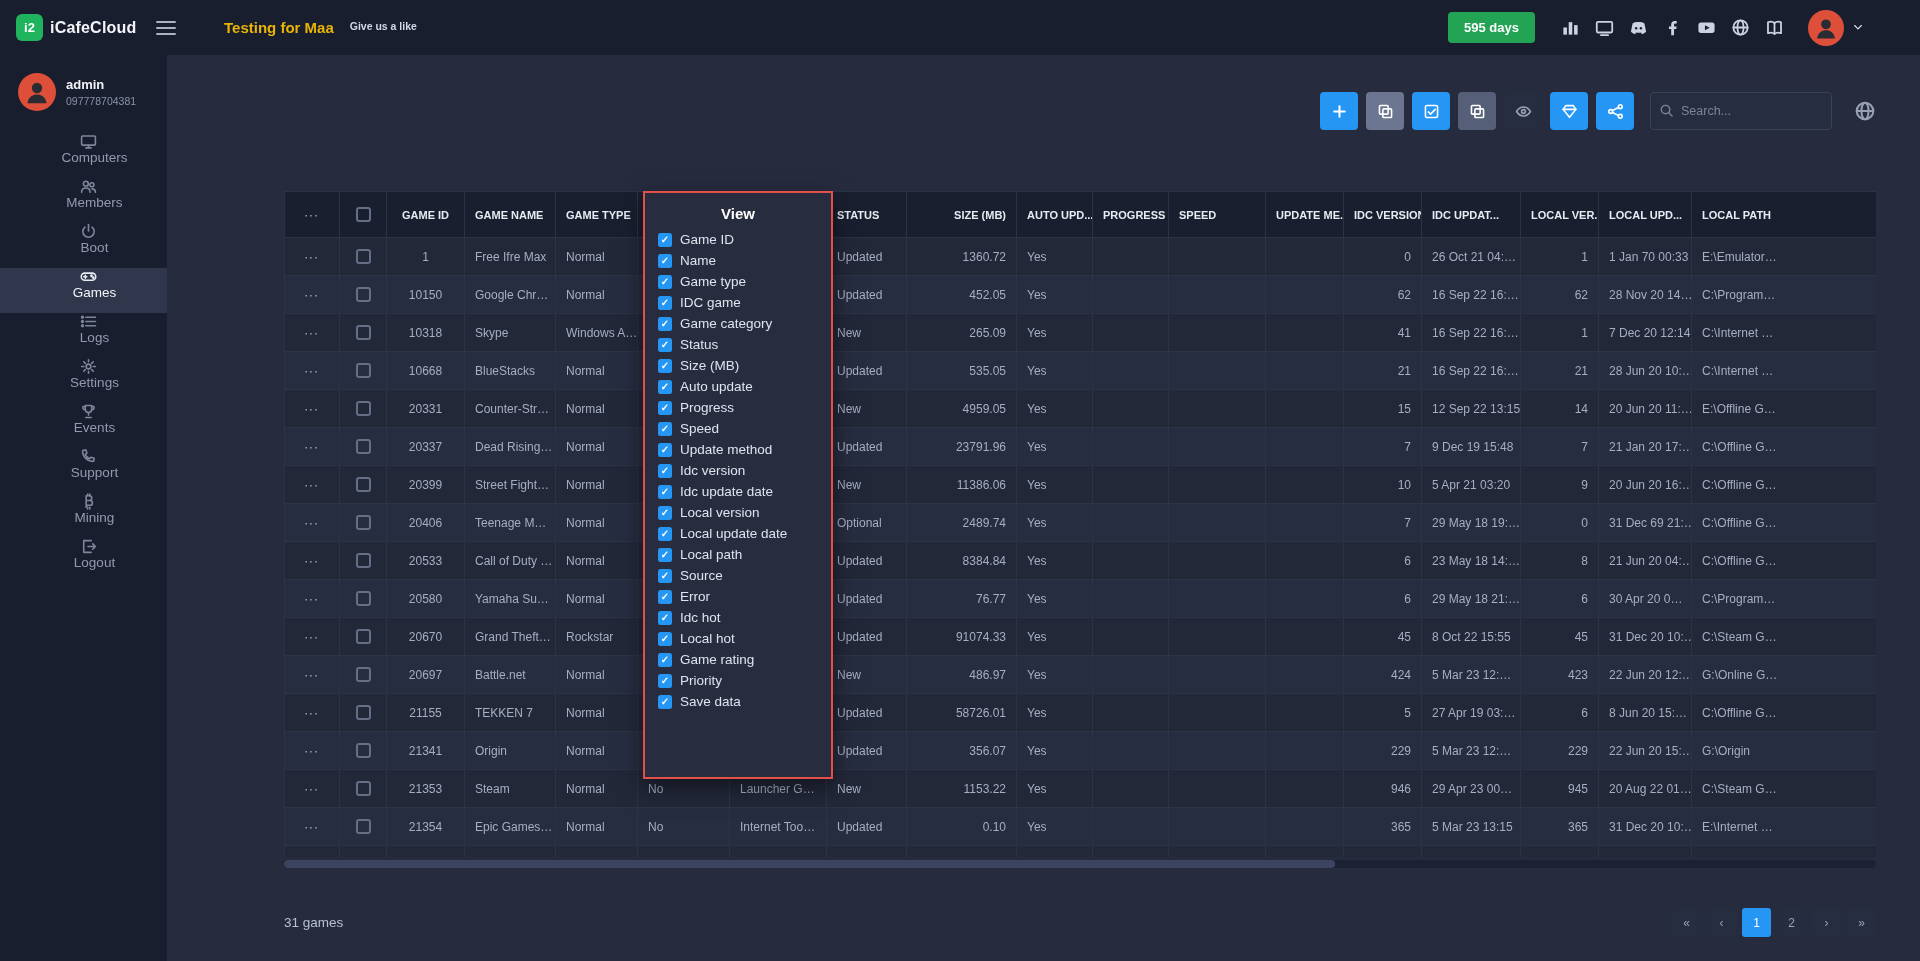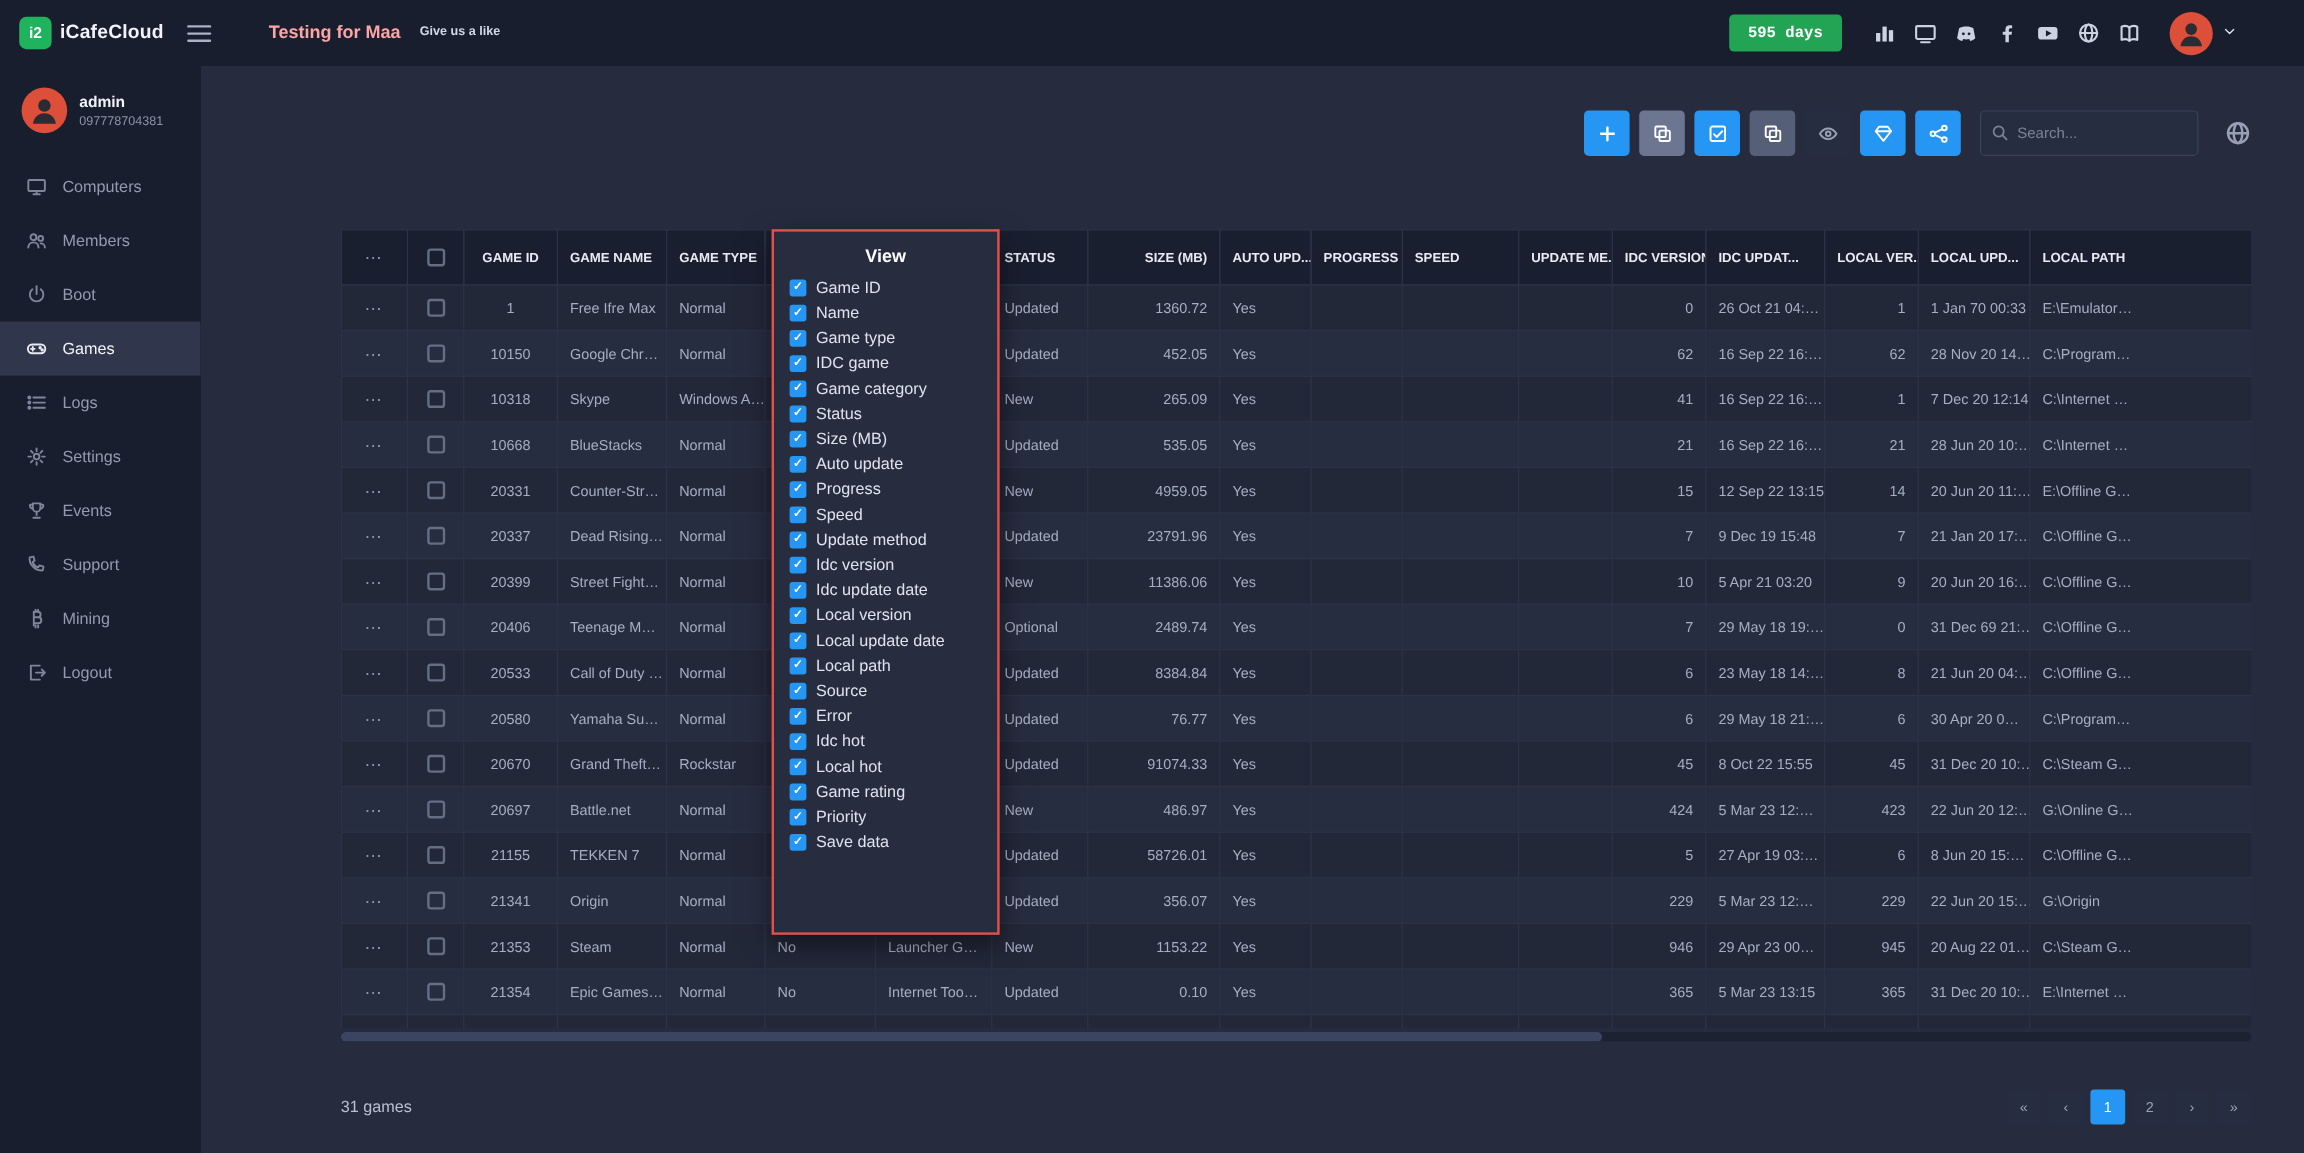--- a/index.html
+++ b/index.html
@@ -19,26 +19,26 @@
   .brand-area { width:190px; flex:0 0 190px; display:flex; align-items:center; padding:0 14px 0 16px; }
   .logo {
     width:27px; height:27px; border-radius:6px;
     background: var(--brand-green, #1fb35d);
     color:#fff; font-weight:bold; font-size:13px;
     display:flex; align-items:center; justify-content:center; flex:0 0 27px;
   }
   .brand-name { color:#f2f4f8; font-size:16px; font-weight:bold; margin-left:7px; letter-spacing:.2px; }
   .hamburger { margin-left:auto; width:20px; cursor:pointer; }
   .hamburger span { display:block; height:2px; background:#aab2c4; margin:4px 0; border-radius:1px; }
-  .page-title { color:#fca5a5; font-size:15px; font-weight:bold; margin-left:34px; white-space:nowrap; }
+  .page-title { color:#eab308; font-size:15px; font-weight:bold; margin-left:34px; white-space:nowrap; }
   .like-text { color:#d3d8e4; font-size:10.5px; font-weight:bold; margin-left:16px; margin-top:-4px; }
   .topbar .spacer { flex:1; }
   .days-badge {
     background: var(--badge-green,#23a455); color:#fff; border:none; border-radius:4px;
-    font-family:Liberation Mono, monospace; font-size:13px; font-weight:bold; padding:8px 16px; cursor:pointer; white-space:nowrap;
+    font-family:Liberation Sans, sans-serif; font-size:13px; font-weight:bold; padding:8px 16px; cursor:pointer; white-space:nowrap;
   }
   .top-icons { display:flex; align-items:center; gap:15px; margin-left:26px; color:#ccd2df; }
   .tb-icon { width:19px; height:19px; display:inline-flex; cursor:pointer; }
   .tb-icon svg { width:100%; height:100%; }
   .avatar-wrap { display:flex; align-items:center; margin-left:24px; cursor:pointer; }
   .avatar {
     width:36px; height:36px; border-radius:50%;
     background: var(--avatar-orange,#dd4f39);
     display:flex; align-items:center; justify-content:center; overflow:hidden;
   }
@@ -50,21 +50,21 @@
   }
   .user-card { display:flex; align-items:center; padding:18px 16px 12px 18px; }
   .user-avatar { width:38px; height:38px; border-radius:50%; background:var(--avatar-orange,#dd4f39);
     display:flex; align-items:center; justify-content:center; flex:0 0 38px; }
   .user-meta { margin-left:10px; overflow:hidden; }
   .user-name { color:#f0f2f7; font-size:13px; font-weight:bold; }
   .user-id { color:#8a92a6; font-size:10.5px; margin-top:3px; }
   .nav { margin-top:10px; }
   .nav-item {
     display:flex; align-items:center; height:45px; padding-left:22px;
-    color:#939aad; font-size:13.5px; cursor:pointer;
+    color:#939aad; font-size:13.5px; cursor:pointer;flex-direction:column;
   }
   .nav-item .si-wrap { width:17px; height:17px; margin-right:13px; display:inline-flex; color:#7f8699; }
   .nav-item.active { background:#30374c; color:#f2f4f8; }
   .nav-item.active .si-wrap { color:#e8ebf2; }
   
   .main { position:absolute; top:55px; left:190px; right:0; bottom:0; padding:36px 44px 0 50px; overflow:hidden; }
   .tabs-row { display:flex; align-items:center; height:40px; }
   .tabgroup { display:flex; border:1px solid #3a4257; border-radius:4px; overflow:hidden; }
   .tab {
     padding:0 20px; line-height:38px; font-size:13px; color:#9aa2b5;

